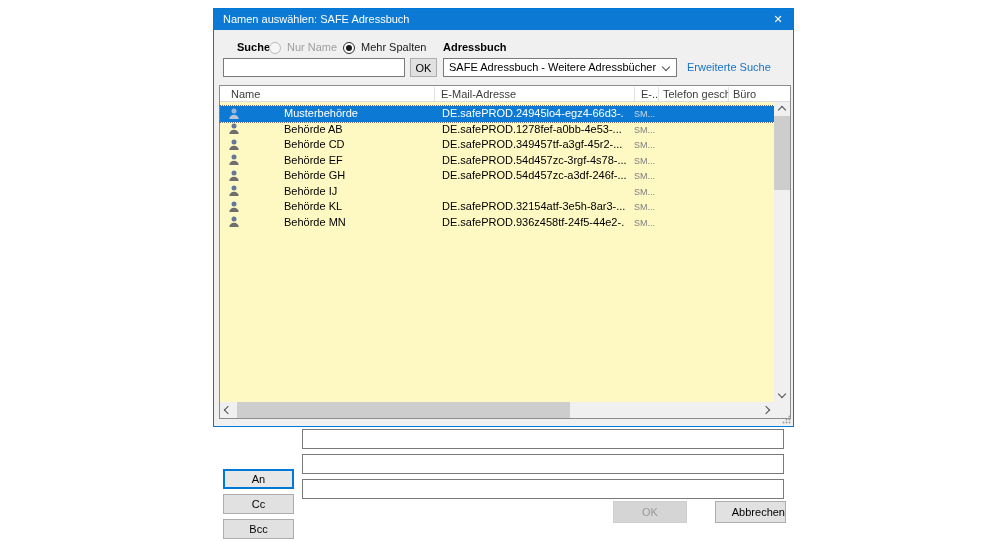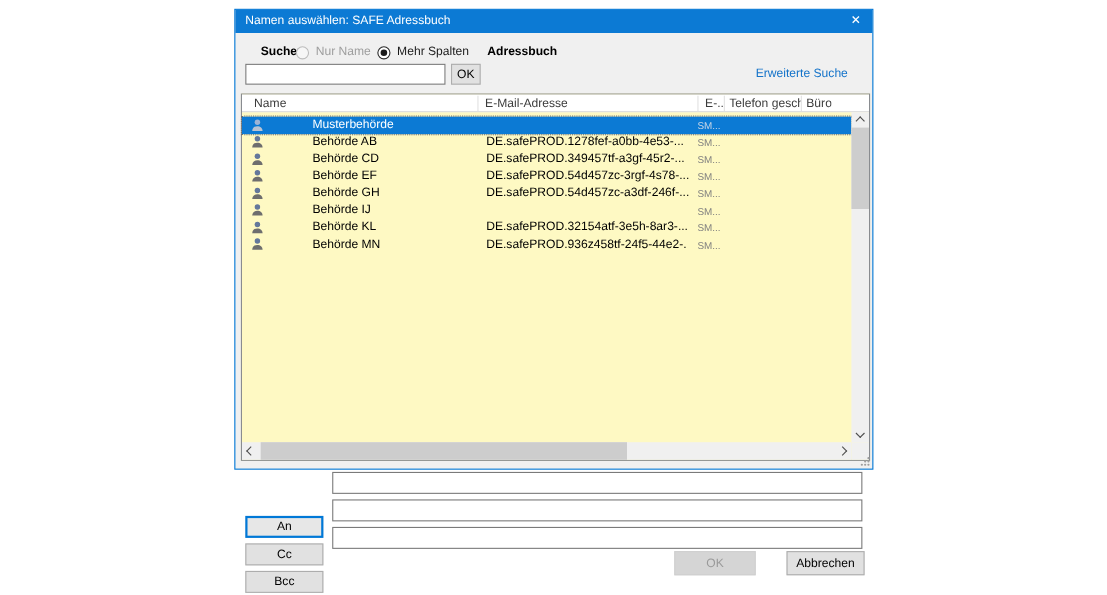--- a/index.html
+++ b/index.html
@@ -79,20 +79,24 @@
 
   <span class="lbl bold" style="left:23px;top:32px;text-align:right;">Suchen:</span>
   <span class="radio disabled" style="left:55px;top:33px;"></span>
   <span class="lbl" style="left:73px;top:32px;color:#9e9e9e;">Nur Name</span>
   <span class="radio checked" style="left:129px;top:33px;"></span>
   <span class="lbl" style="left:147px;top:32px;">Mehr Spalten</span>
   <span class="lbl bold" style="left:229px;top:32px;">Adressbuch</span>
 
   <input class="txtfield" style="left: 9px; top: 49px; width: 182px; height: 19px;" value="">
   <button class="btn" style="left:196px;top:49px;width:27px;height:19px;">OK</button>
+  <div class="combo">
+    <span>SAFE Adressbuch - Weitere Adressbücher</span>
+    <span class="chev down"></span>
+  </div>
   <span class="link">Erweiterte Suche</span>
 
   <div class="listbox">
     <div class="lv-header">
       <span class="hcell" style="left:11px;">Name</span>
       <span class="hsep" style="left:214px;"></span>
       <span class="hcell" style="left:221px;">E-Mail-Adresse</span>
       <span class="hsep" style="left:414px;"></span>
       <span class="hcell" style="left:421px;width:17px;">E-...</span>
       <span class="hsep" style="left:438px;"></span>
@@ -101,20 +105,21 @@
       <span class="hcell" style="left:513px;">Büro</span>
     </div>
 
     <div class="rows">
       <div class="row selected">
         <svg class="icon" viewBox="0 0 12 12">
             <circle class="head" cx="6" cy="3.1" r="2.5"></circle>
             <path class="body" d="M1.3 11c0-2.7 2.1-4.3 4.7-4.3s4.7 1.6 4.7 4.3z"></path>
           </svg>
         <span class="name">Musterbehörde</span>
+        <span class="email">DE.safePROD.24945lo4-egz4-66d3-.</span>
         <span class="mtype">SM...</span>
       </div>
       <div class="row">
         <svg class="icon" viewBox="0 0 12 12">
             <circle class="head" cx="6" cy="3.1" r="2.5"></circle>
             <path class="body" d="M1.3 11c0-2.7 2.1-4.3 4.7-4.3s4.7 1.6 4.7 4.3z"></path>
           </svg>
         <span class="name">Behörde AB</span>
         <span class="email">DE.safePROD.1278fef-a0bb-4e53-...</span>
         <span class="mtype">SM...</span>
@@ -198,21 +203,21 @@
   <button class="btn focused rcpt-btn" style="top:420px;">An</button>
   <input class="txtfield rcpt-field" style="top: 420px;" value="">
 
   <button class="btn rcpt-btn" style="top:445px;">Cc</button>
   <input class="txtfield rcpt-field" style="top: 445px;" value="">
 
   <button class="btn rcpt-btn" style="top:470px;">Bcc</button>
   <input class="txtfield rcpt-field" style="top: 470px;" value="">
 
   <button class="btn disabled" style="left:399px;top:492px;width:74px;height:22px;">OK</button>
-  <button class="btn" style="left:501px;top:492px;width:71px;height:22px;">Abbrechen</button>
+  <button class="btn" style="left:501px;top:492px;width:71px;height:22px;text-align:right;">Abbrechen</button>
 
   <svg class="grip" width="10" height="10">
     <g fill="#9d9d9d">
       <circle cx="8.5" cy="2.5" r="1"></circle>
         <circle cx="8.5" cy="5.5" r="1"></circle>
         <circle cx="5.5" cy="5.5" r="1"></circle>
       <circle cx="8.5" cy="8.5" r="1"></circle>
         <circle cx="5.5" cy="8.5" r="1"></circle>
         <circle cx="2.5" cy="8.5" r="1"></circle>
     </g>

